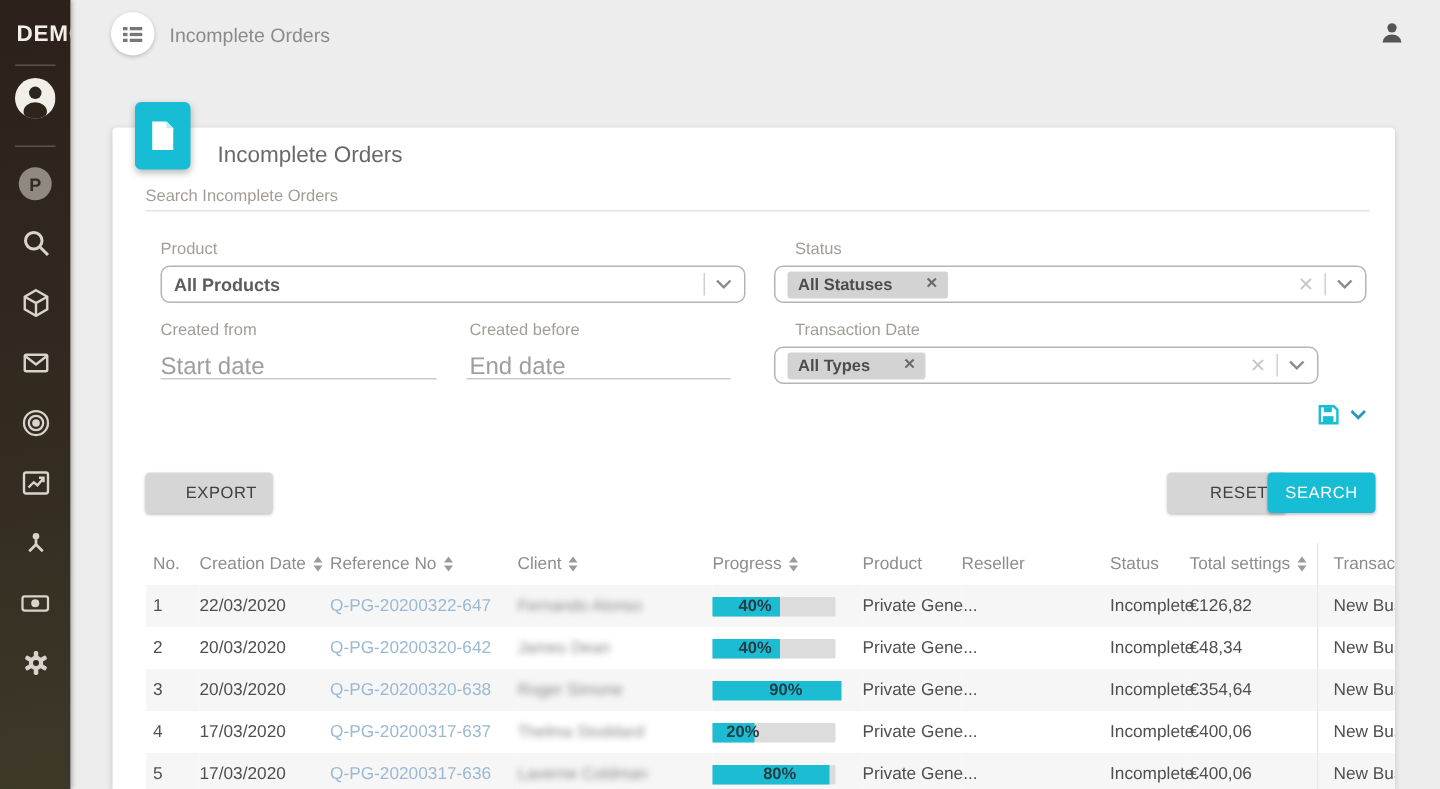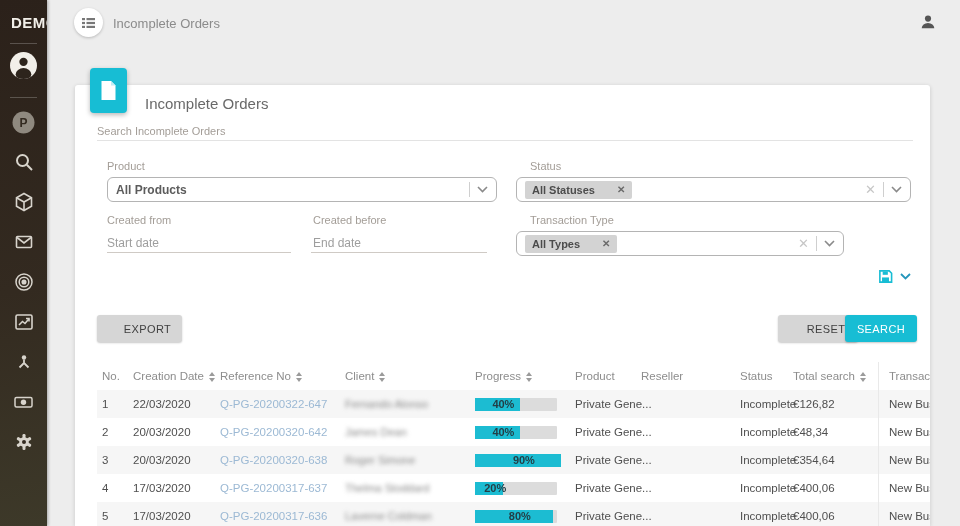--- a/index.html
+++ b/index.html
@@ -36,21 +36,21 @@
   .flt-label{position:absolute;font-size:11px;color:#a39d97;z-index:10;}
   .select{position:absolute;height:25px;border:1px solid #b4b4b4;border-radius:6px;background:#fff;
     display:flex;align-items:center;padding:0 8px;box-sizing:border-box;z-index:10;cursor:pointer;}
   .select-value{font-size:12px;color:#5c5c5c;font-weight:bold;}
   .select-end{margin-left:auto;display:flex;align-items:center;gap:7px;}
   .vsep{width:1px;height:15px;background:#cfcfcf;}
   .clear-x{font-size:13px;color:#c6c6c6;line-height:1;cursor:pointer;}
   .chip{background:#d3d3d3;border-radius:2px;padding:3px 7px;font-size:11px;font-weight:bold;color:#4c4c4c;
     display:inline-flex;align-items:center;gap:22px;cursor:pointer;}
   .chip .chip-x{font-size:10px;color:#6a6a6a;line-height:1;}
-  .date-ph{position:absolute;font-size:12px;color:#9e9e9e;z-index:10;cursor:text;}
+  .date-ph{position:absolute;font-size:16px;color:#9e9e9e;z-index:10;cursor:text;}
   .date-line{position:absolute;height:1px;background:#cfcac5;z-index:10;}
   .adv{position:absolute;top:269px;right:49px;display:flex;align-items:center;gap:7px;z-index:10;cursor:pointer;}
   .adv-link{font-size:12px;color:#2b7cb9;text-decoration:underline;font-weight:bold;}
 
   
   .btn{position:absolute;top:315px;height:27px;border-radius:3px;font-size:11px;letter-spacing:.4px;
     display:flex;align-items:center;justify-content:center;box-shadow:0 1px 2px rgba(0,0,0,.22);
     cursor:pointer;z-index:10;font-family:"Liberation Sans",sans-serif;}
   .btn-gray{background:#d6d6d6;color:#404040;padding-left:16px;}
   .btn-cyan{background:#17bdd4;color:#fff;}
@@ -239,22 +239,22 @@
   </div>
 
   <div class="flt-label" style="left:107px;top:214px;">Created from</div>
   <div class="date-ph" style="left:107px;top:236px;">Start date</div>
   <div class="date-line" style="left:107px;top:252px;width:184px;"></div>
 
   <div class="flt-label" style="left:313px;top:214px;">Created before</div>
   <div class="date-ph" style="left:313px;top:236px;">End date</div>
   <div class="date-line" style="left:311px;top:252px;width:176px;"></div>
 
-  <div class="flt-label" style="left:530px;top:214px;">Transaction Type</div>
-  <div class="select" style="left:516px;top:231px;width:328px;">
+  <div class="flt-label" style="left:530px;top:214px;">Transaction Date</div>
+  <div class="select" style="left:516px;top:231px;width:363px;">
     <span class="chip">
       <span>All Types</span>
       <span class="chip-x">✕</span>
     </span>
     <span class="select-end">
       <span class="clear-x">✕</span>
       <span class="vsep"></span>
       <svg width="11" height="7" viewBox="0 0 11 7">
         <polyline points="1,1 5.5,5.5 10,1" fill="none" stroke="#8a8a8a" stroke-width="1.6"></polyline>
       </svg>
@@ -293,21 +293,21 @@
                 <i class="up"></i>
                 <i class="dn"></i>
               </span></th>
             <th class="th-progress"><span>Progress</span><span class="sort">
                 <i class="up"></i>
                 <i class="dn"></i>
               </span></th>
             <th class="th-product"><span>Product</span></th>
             <th class="th-reseller"><span>Reseller</span></th>
             <th class="th-status"><span>Status</span></th>
-            <th class="th-premium"><span>Total search</span><span class="sort">
+            <th class="th-premium"><span>Total settings</span><span class="sort">
                 <i class="up"></i>
                 <i class="dn"></i>
               </span></th>
             <th class="th-transaction"><span>Transaction</span></th>
           </tr>
       </thead>
       <tbody>
           <tr class="row-odd">
             <td class="td-no">1</td>
             <td class="td-date">22/03/2020</td>

